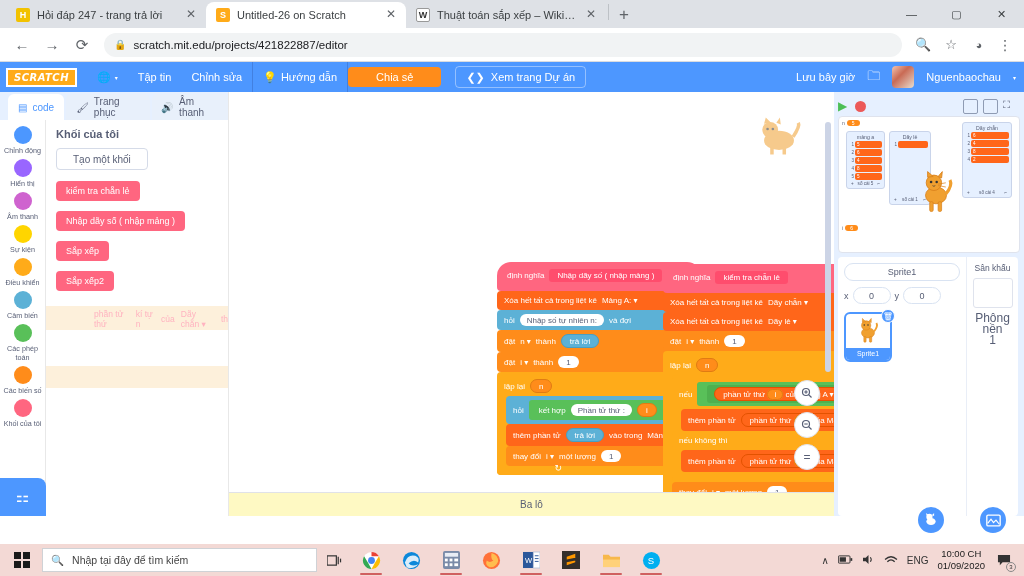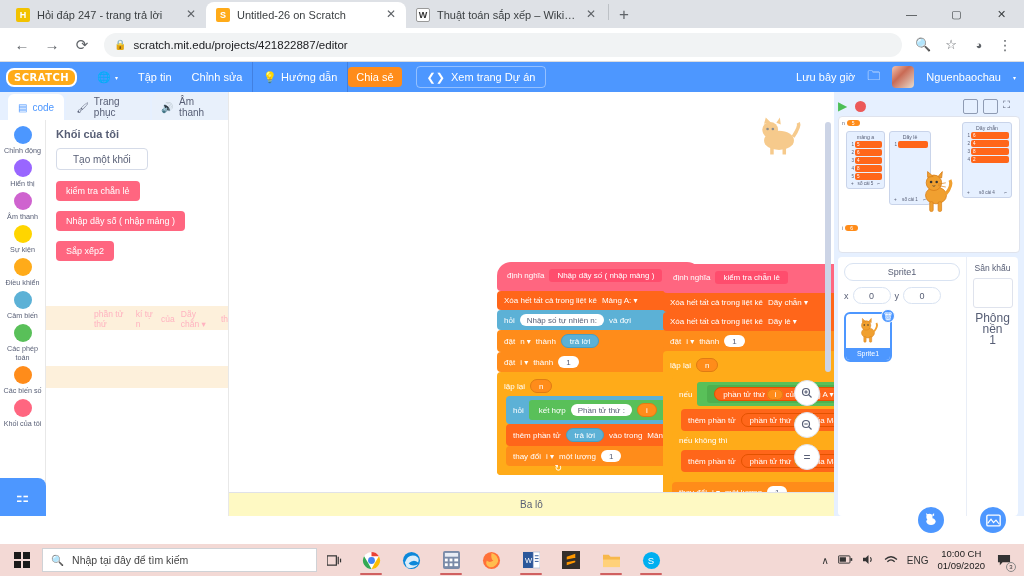--- a/index.html
+++ b/index.html
@@ -55,35 +55,36 @@
   .avatar-dots { width:22px; height:22px; display:flex; align-items:center;
      justify-content:center; color:#5f6368; font-size:14px; }
 
   
   .sc-menubar {
     height:30px; background:#4d97ff; display:flex; align-items:center;
     color:#fff; font-size:11px; padding-left:6px;
   }
   .sc-logo {
     background:#ffab19; color:#fff; font-weight:bold; font-size:10px;
-    padding:2px 6px; border-radius:8px; letter-spacing:.5px;
+    padding:2px 6px; border-radius:0; letter-spacing:.5px;
     border:2px solid #fff; margin-right:10px;
     font-family:"DejaVu Sans", sans-serif;
+    font-style:italic;
   }
   .sc-mi { padding:0 10px; height:30px; display:flex; align-items:center;
     gap:4px; white-space:nowrap; }
   .sc-sep { width:1px; height:30px; background:#4280e0; }
   .sc-title-input {
     background:#fff; border-radius:4px; height:20px; width:140px;
     color:#575e75; font-size:11px; padding:0 8px; display:flex;
     align-items:center; margin:0 8px;
   }
   .sc-share {
     background:#ff8c1a; color:#fff; border-radius:4px; height:20px;
-    padding:0 8px; display:flex; align-items:center; font-size:11px;
+    padding:0 28px; display:flex; align-items:center; font-size:11px;
   }
   .sc-seeproj {
     border:1px solid #ffffff66; border-radius:4px; height:22px;
     padding:0 10px; display:flex; align-items:center; gap:6px;
     font-size:11px; margin-left:14px;
   }
   .sc-right { margin-left:auto; display:flex; align-items:center; gap:12px;
     padding-right:8px; }
   .sc-user-av { width:22px; height:22px; border-radius:4px;
     background:linear-gradient(135deg,#f3c5b0,#c96a54 40%,#e8ded0); }
@@ -401,20 +402,23 @@
       <div class="palette">
         <div class="pal-ghost1"></div>
         <div class="pal-ghost2"></div>
         <div class="pal-head">Khối của tôi</div>
         <div class="pal-newbtn">Tạo một khối</div>
         <div>
           <div class="pal-block">kiểm tra chẵn lẻ</div>
         </div>
         <div>
           <div class="pal-block">Nhập dãy số ( nhập mảng )</div>
+        </div>
+        <div>
+          <div class="pal-block">Sắp xếp</div>
         </div>
         <div>
           <div class="pal-block">Sắp xếp2</div>
         </div>
         <div class="pal-ghostrow">
           <span>phần tử thứ</span>
           <span>kí tự n</span>
           <span>của</span>
           <span>Dãy chẵn ▾</span>
           <span>th</span>

